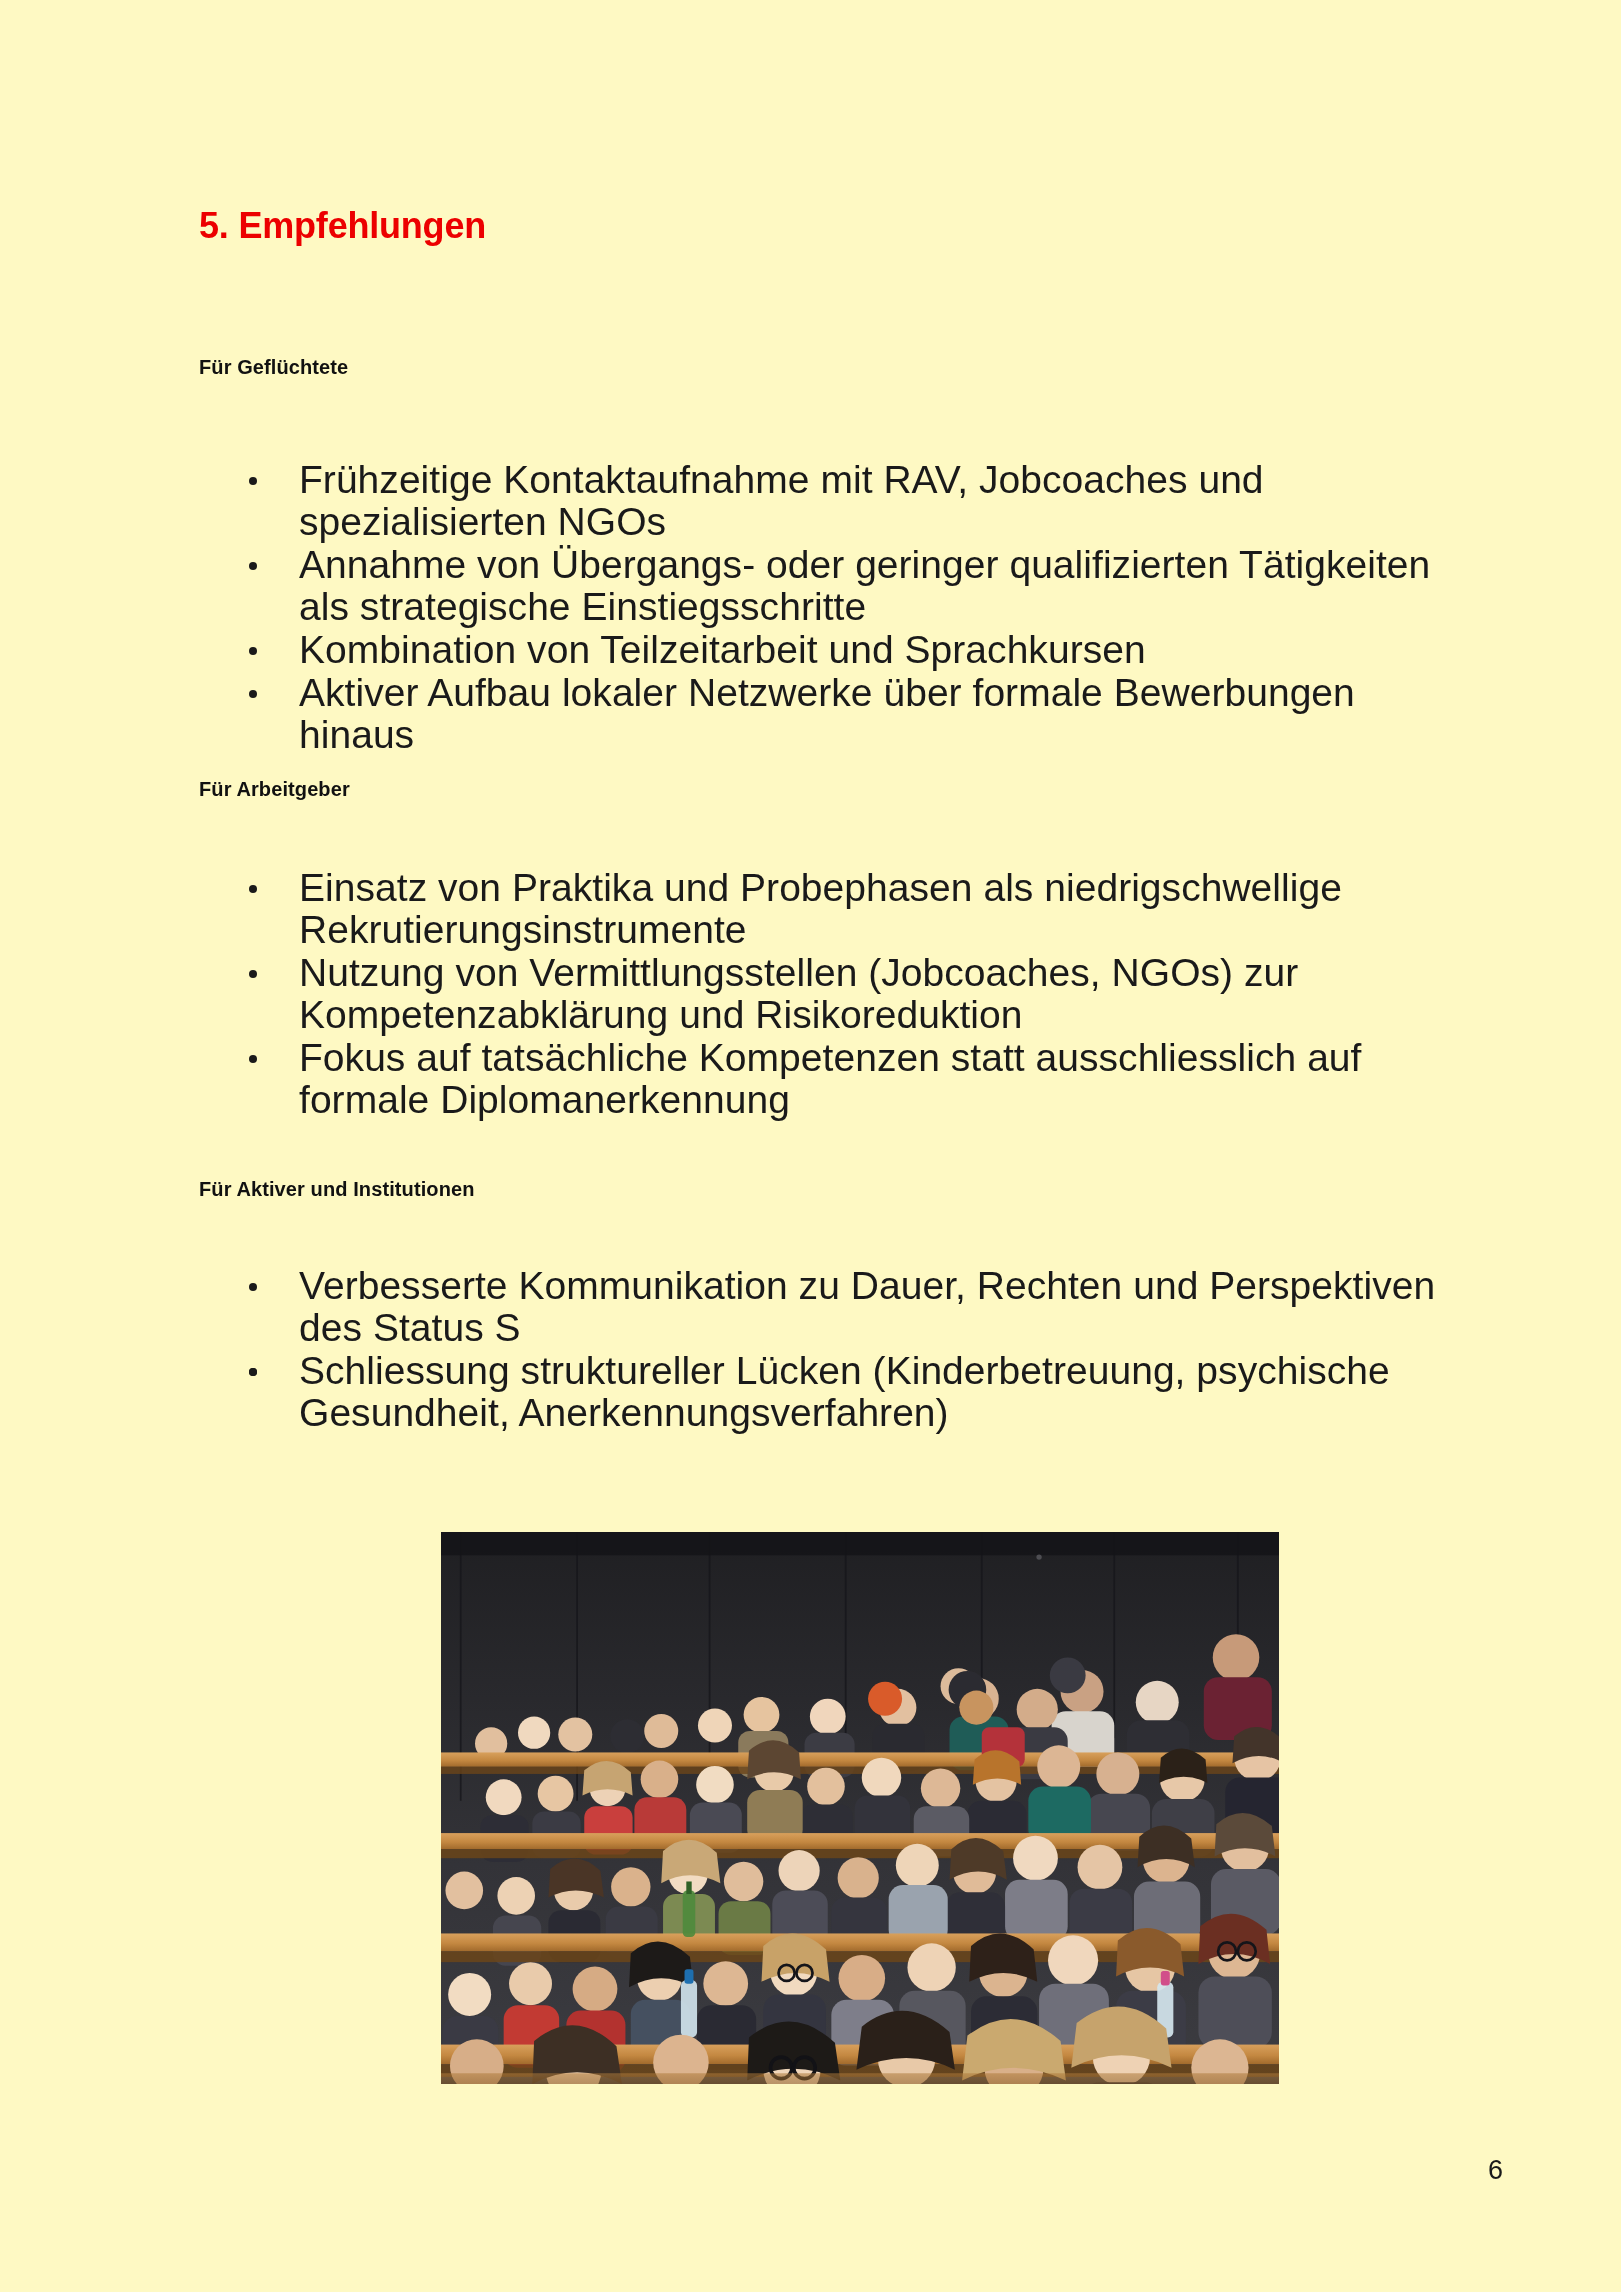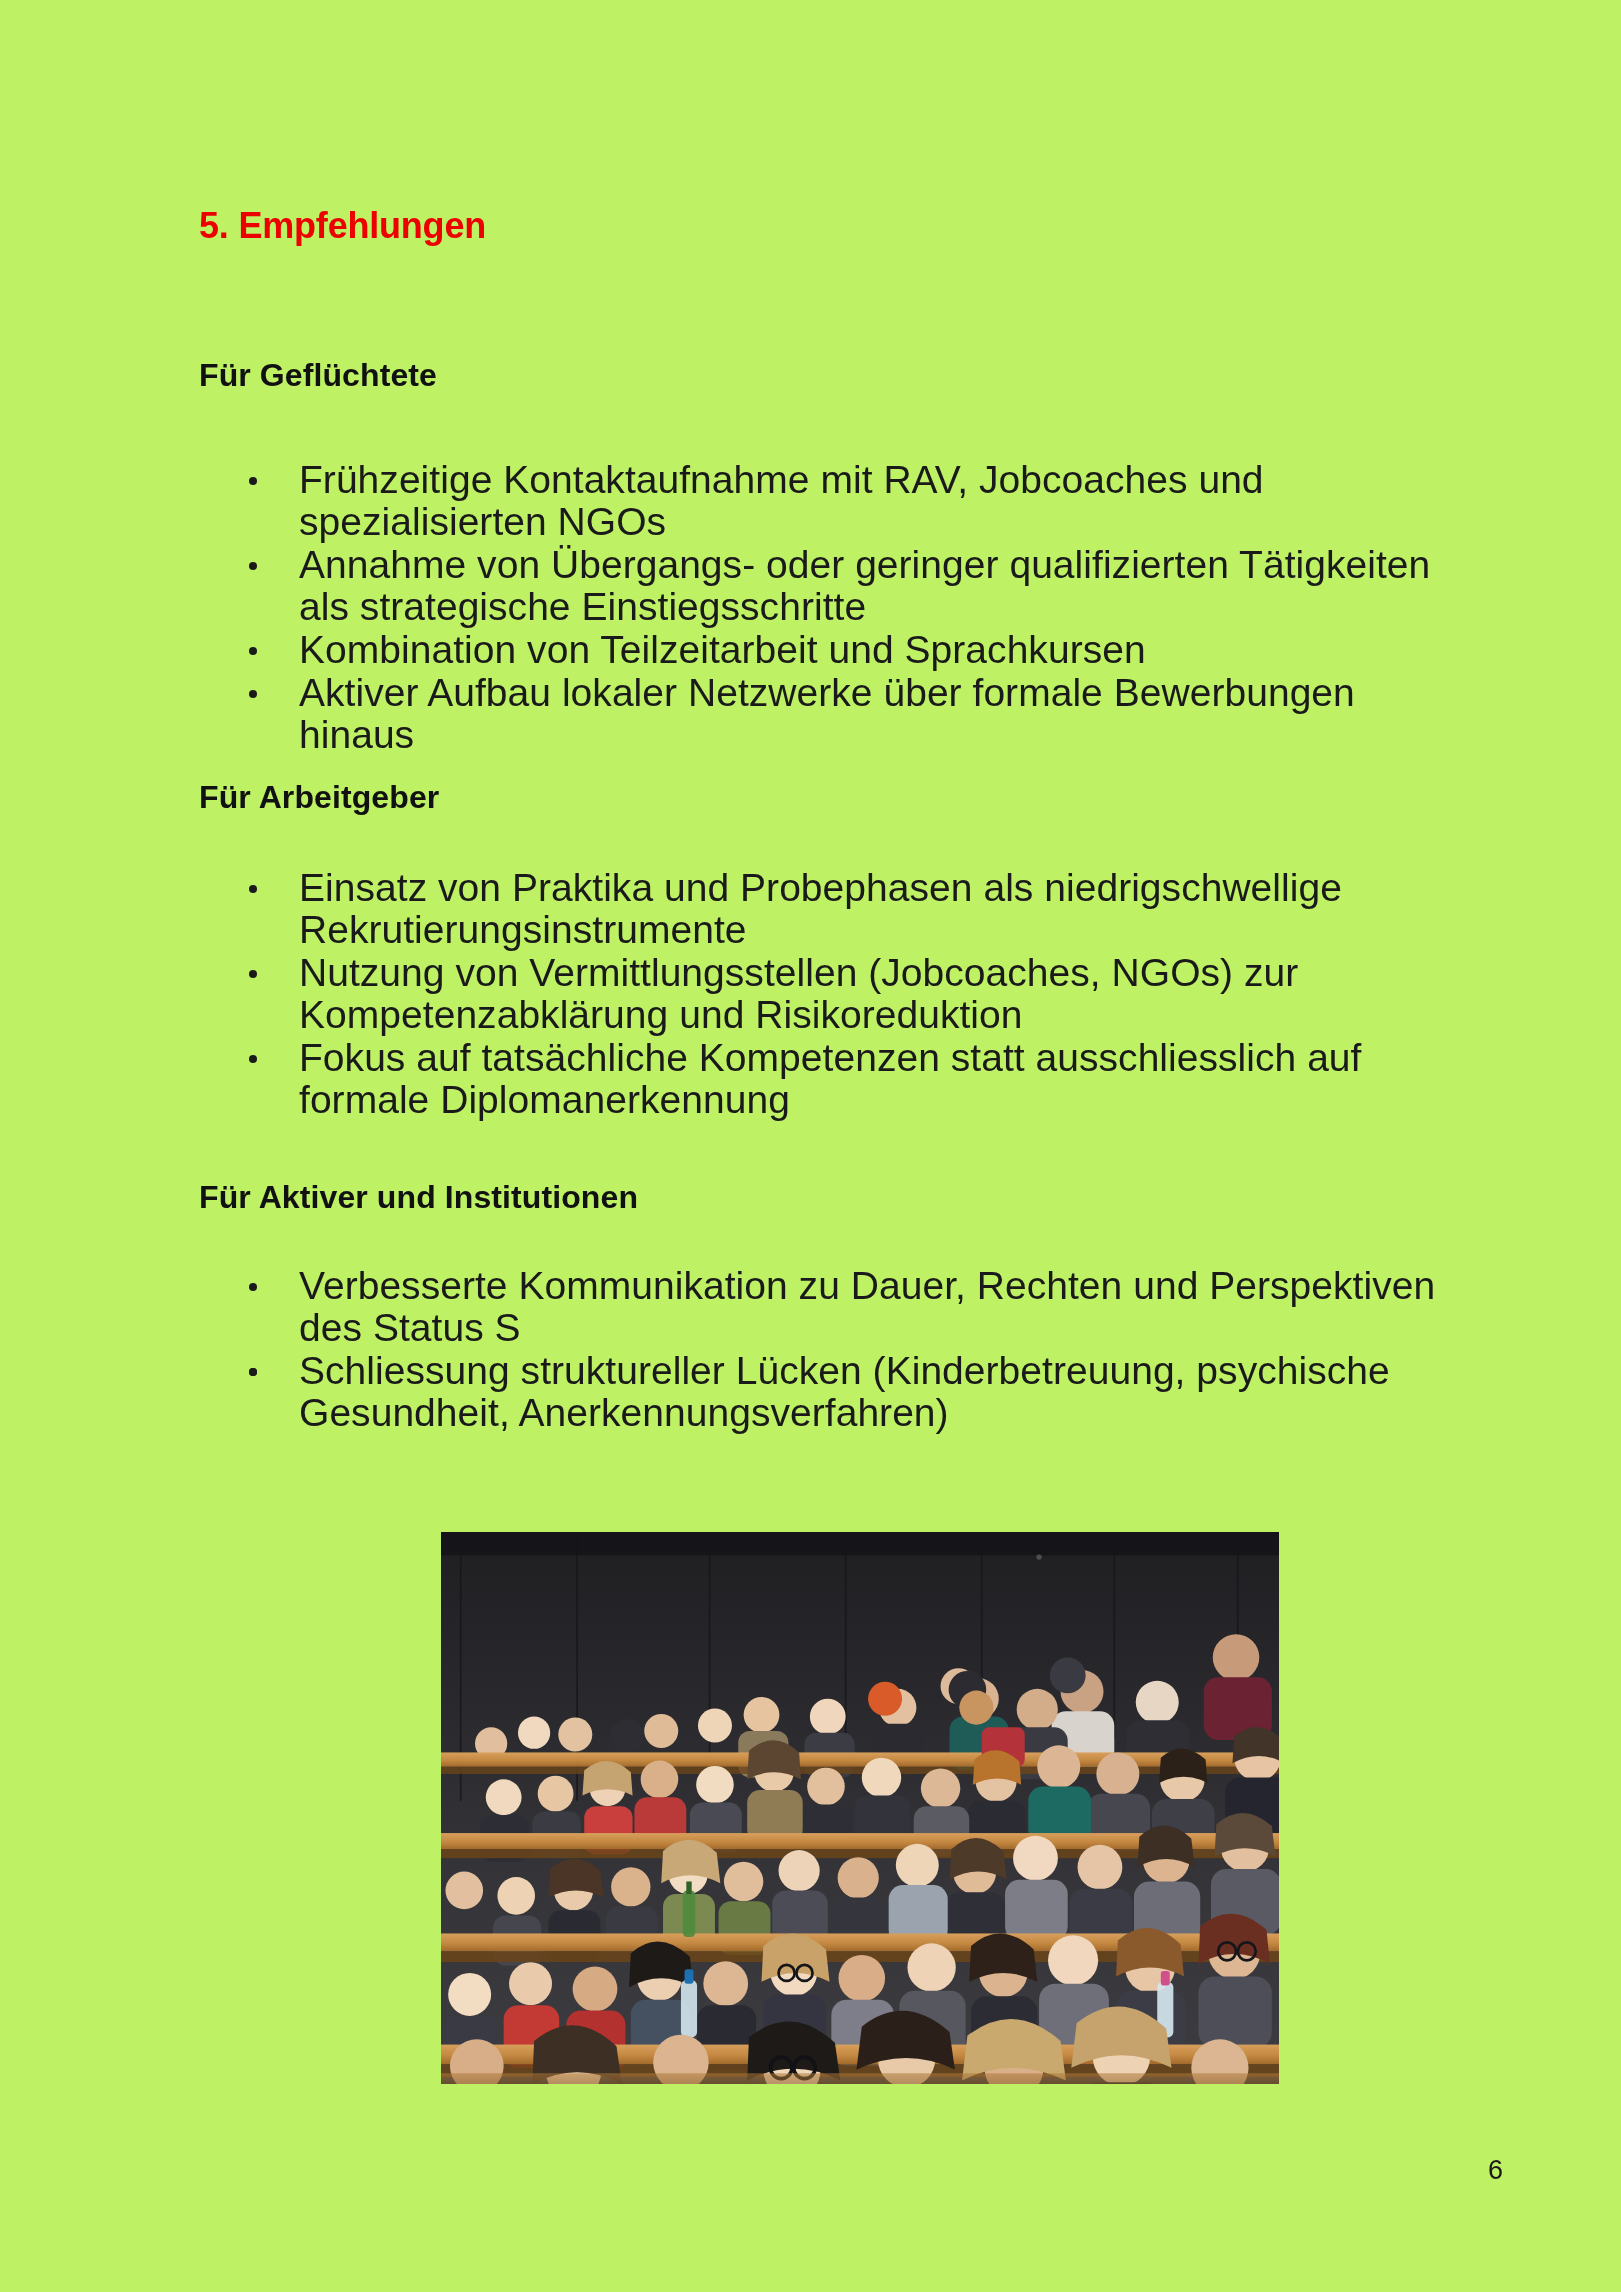--- a/index.html
+++ b/index.html
@@ -12,21 +12,21 @@
     height: 2293px;
     font-family: "Liberation Sans", sans-serif;
     color: #000000;
     position: relative;
     overflow: hidden;
   }
 
   .page {
     position: absolute;
     inset: 0;
-    background: #bef264;
+    background: #fef9c3;
   }
 
   .content {
     position: absolute;
     left: 199px;
     top: 0;
     width: 1290px;
   }
 
   h1.section-title {
@@ -36,21 +36,21 @@
     letter-spacing: -0.2px;
     margin: 0;
     padding: 0;
     position: absolute;
     left: 0;
     top: 204px;
     line-height: 1.2;
   }
 
   h2.sub-heading {
-    font-size: 32px;
+    font-size: 20px;
     font-weight: bold;
     color: #111111;
     margin: 0;
     padding: 0;
     position: absolute;
     left: 0;
     line-height: 1.25;
     letter-spacing: 0.1px;
   }
 

